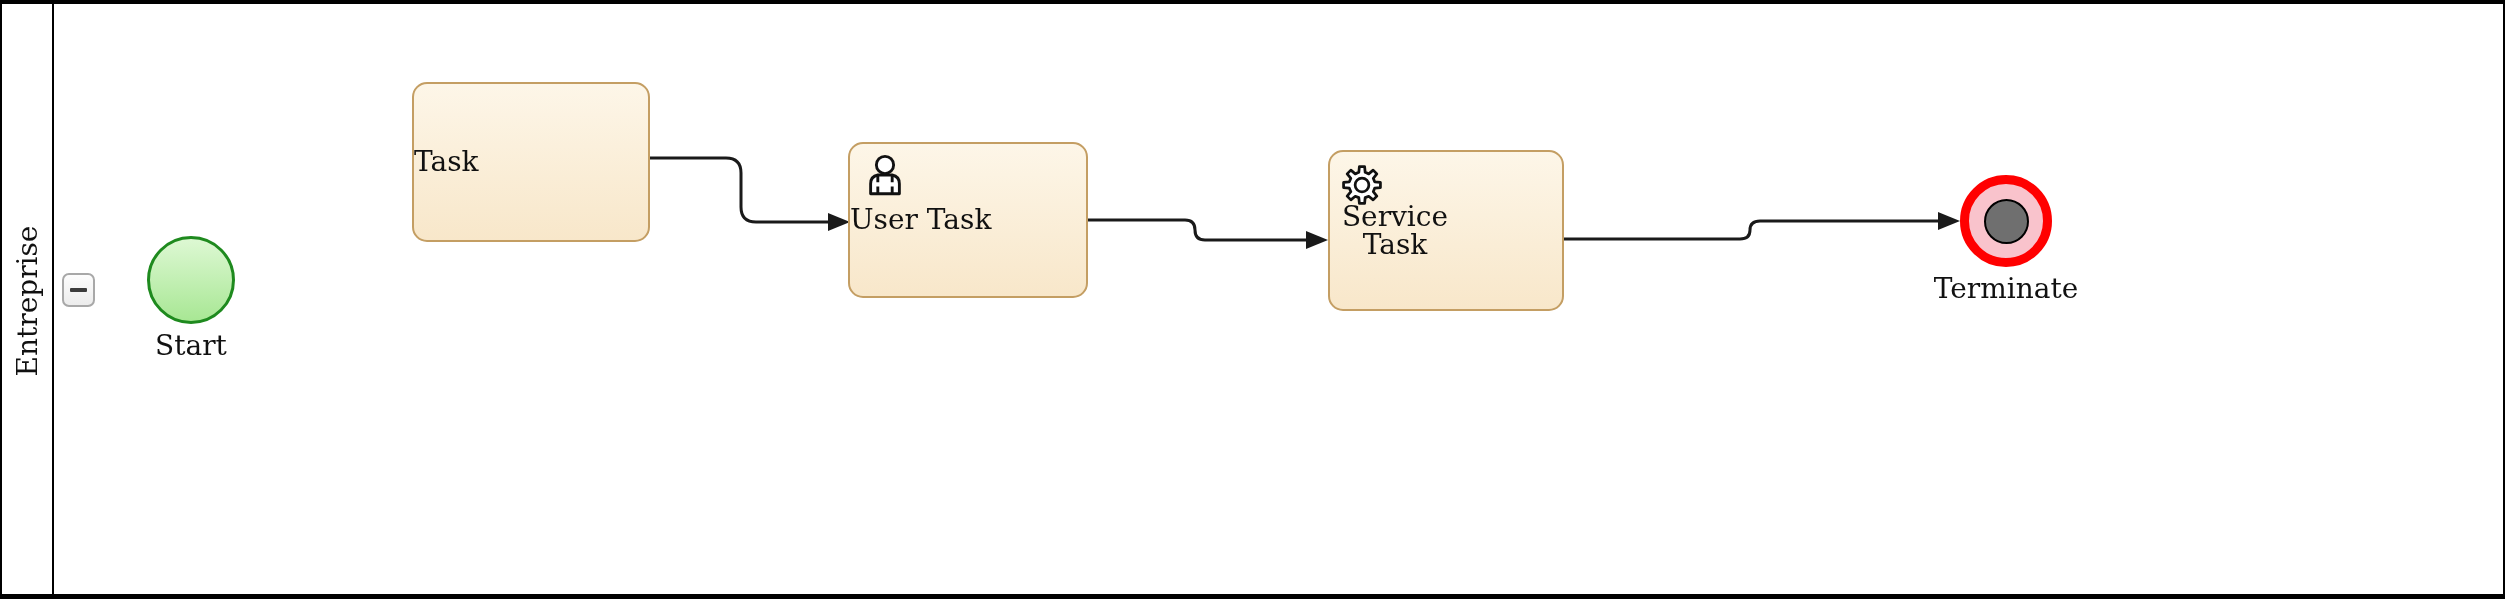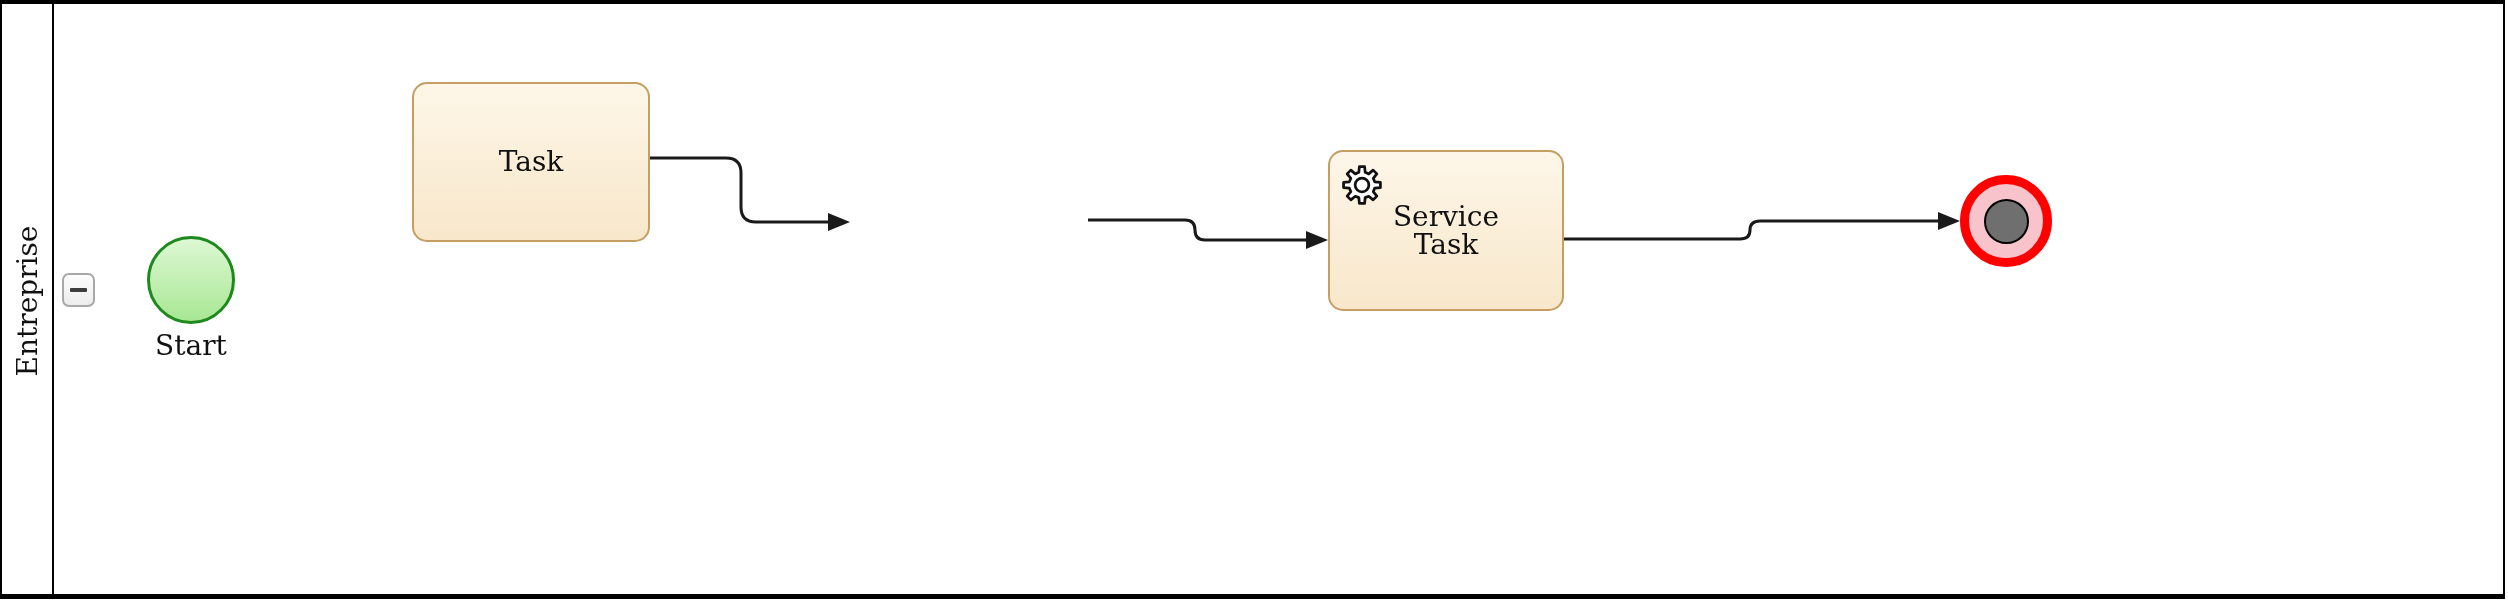--- a/index.html
+++ b/index.html
@@ -61,21 +61,21 @@
   .terminate-core{
     position:absolute;inset:0;margin:auto;
     width:45px;height:45px;box-sizing:border-box;
     background:#6f6f6f;border:2px solid #000;border-radius:50%;
   }
   
   .task{
     position:absolute;box-sizing:border-box;
     border:2px solid #c49e63;border-radius:15px;
     background:linear-gradient(180deg,#fdf6e8,#f8e7ca);
-    display:flex;align-items:center;justify-content:center;
+    display:flex;align-items:center;
   }
   .task-label{
     font-size:28px;line-height:1.0;text-align:center;
   }
   .task-box{left:412px;top:82px;width:238px;height:160px;}
   .user-task-box{left:848px;top:142px;width:240px;height:156px;}
   .service-task-box{left:1328px;top:150px;width:236px;height:161px;}
   .service-task-box .task-label{max-width:130px;}
   .task-icon{
     position:absolute;
@@ -123,26 +123,40 @@
     <polygon points="1960,221 1938,212 1938,230" fill="#1a1a1a" stroke="none"></polygon>
   </svg>
 
   <div class="start-event"></div>
   <div class="node-label start-label">Start</div>
 
   <div class="task task-box">
     <div class="task-label">Task</div>
   </div>
 
+  <div class="task user-task-box">
+    <svg class="task-icon" width="46" height="46" viewBox="0 0 32 32">
+      <g fill="#fff" stroke="#111" stroke-width="2" stroke-linejoin="round">
+        <path d="M6 29 L6 22 Q6 17 11 16 L21 16 Q26 17 26 22 L26 29 Z"></path>
+        <circle cx="16" cy="9" r="6"></circle>
+      </g>
+      <g fill="none" stroke="#111" stroke-width="2">
+        <path d="M11 16 L11 21 M21 16 L21 21"></path>
+        <path d="M11 29 L11 24 M21 29 L21 24"></path>
+      </g>
+    </svg>
+    <div class="task-label">User Task</div>
+  </div>
 
   <div class="task service-task-box">
     <svg class="task-icon" width="44" height="44" viewBox="0 0 32 32">
       <path fill="#fff" stroke="#111" stroke-width="2" stroke-linejoin="round" d="M25.2 13.7 L29.4 14.1 L29.4 17.9 L25.2 18.3 L24.2 20.9 L26.8 24.1 L24.1 26.8 L20.9 24.2 L18.3 25.2 L17.9 29.4 L14.1 29.4 L13.7 25.2 L11.1 24.2 L7.9 26.8 L5.2 24.1 L7.9 20.9 L6.8 18.3 L2.6 17.9 L2.6 14.1 L6.8 13.7 L7.9 11.1 L5.2 7.9 L7.9 5.2 L11.1 7.9 L13.7 6.8 L14.1 2.6 L17.9 2.6 L18.3 6.8 L20.9 7.9 L24.1 5.2 L26.8 7.9 L24.2 11.1 Z"></path>
       <circle cx="16" cy="16" r="5" fill="#fff" stroke="#111" stroke-width="2"></circle>
     </svg>
     <div class="task-label">Service Task</div>
   </div>
 
   <div class="terminate-event">
     <div class="terminate-core"></div>
   </div>
+  <div class="node-label terminate-label">Terminate</div>
 
 </div>
 
 </body></html>

